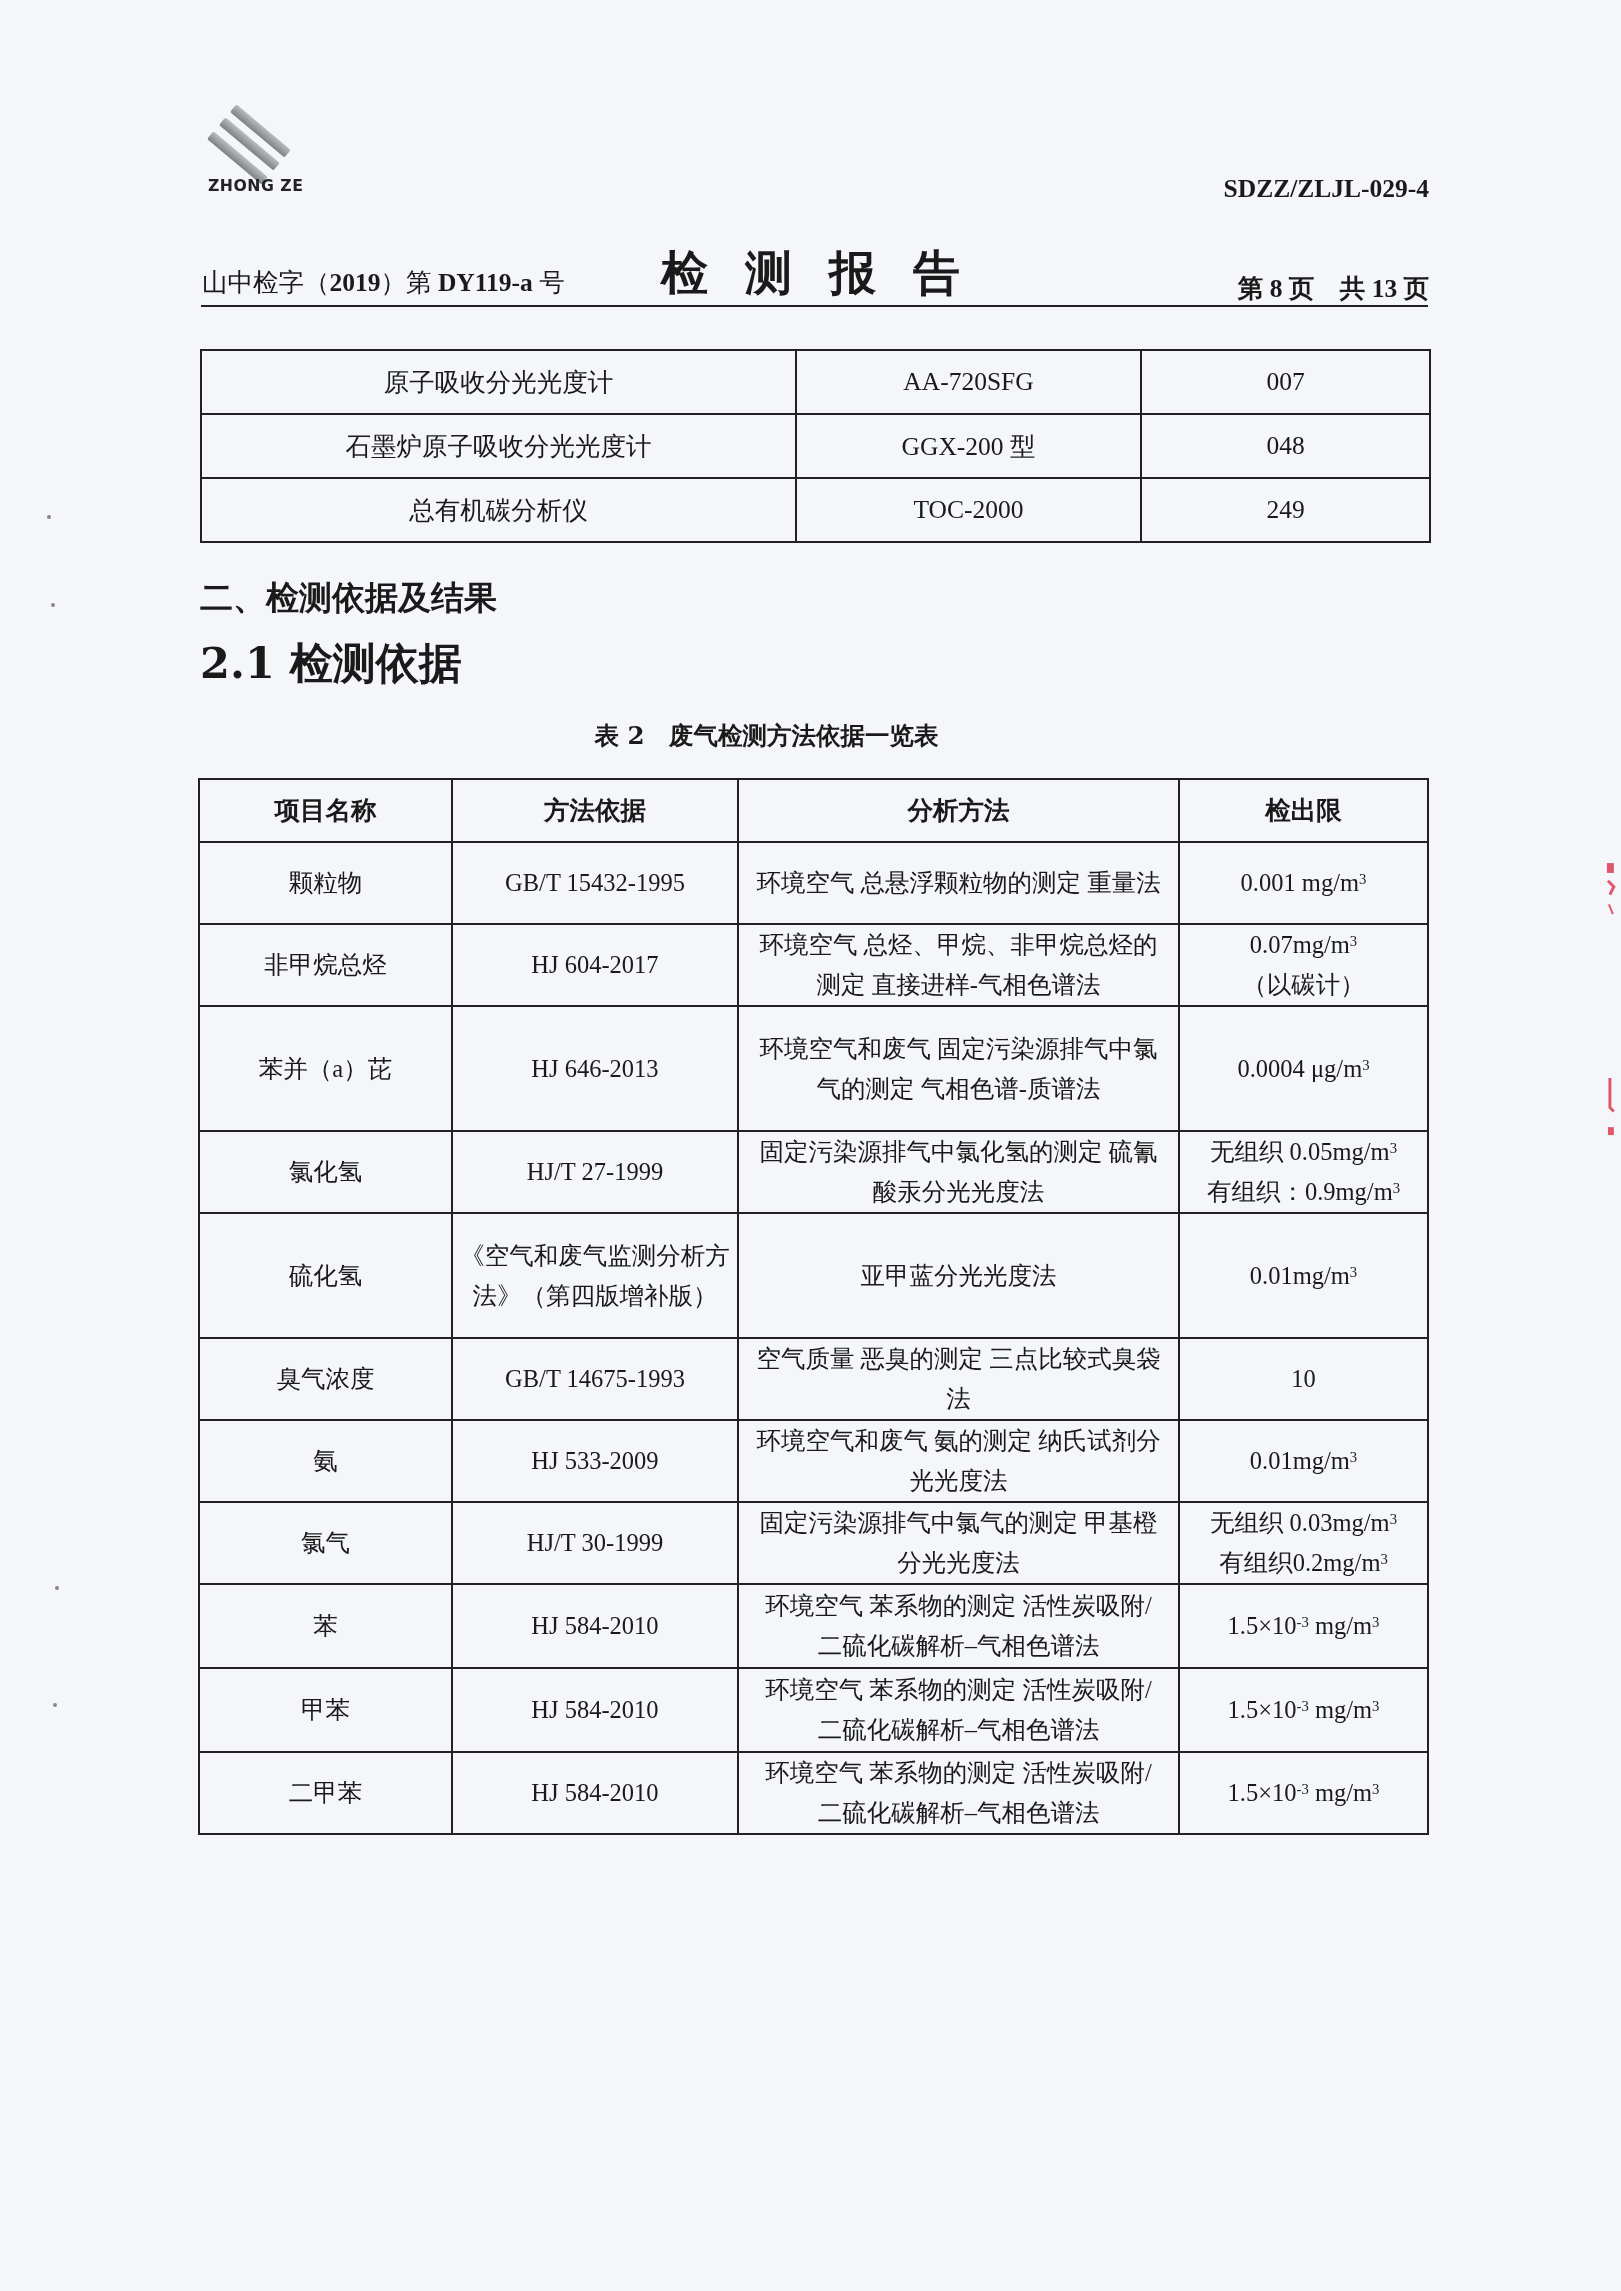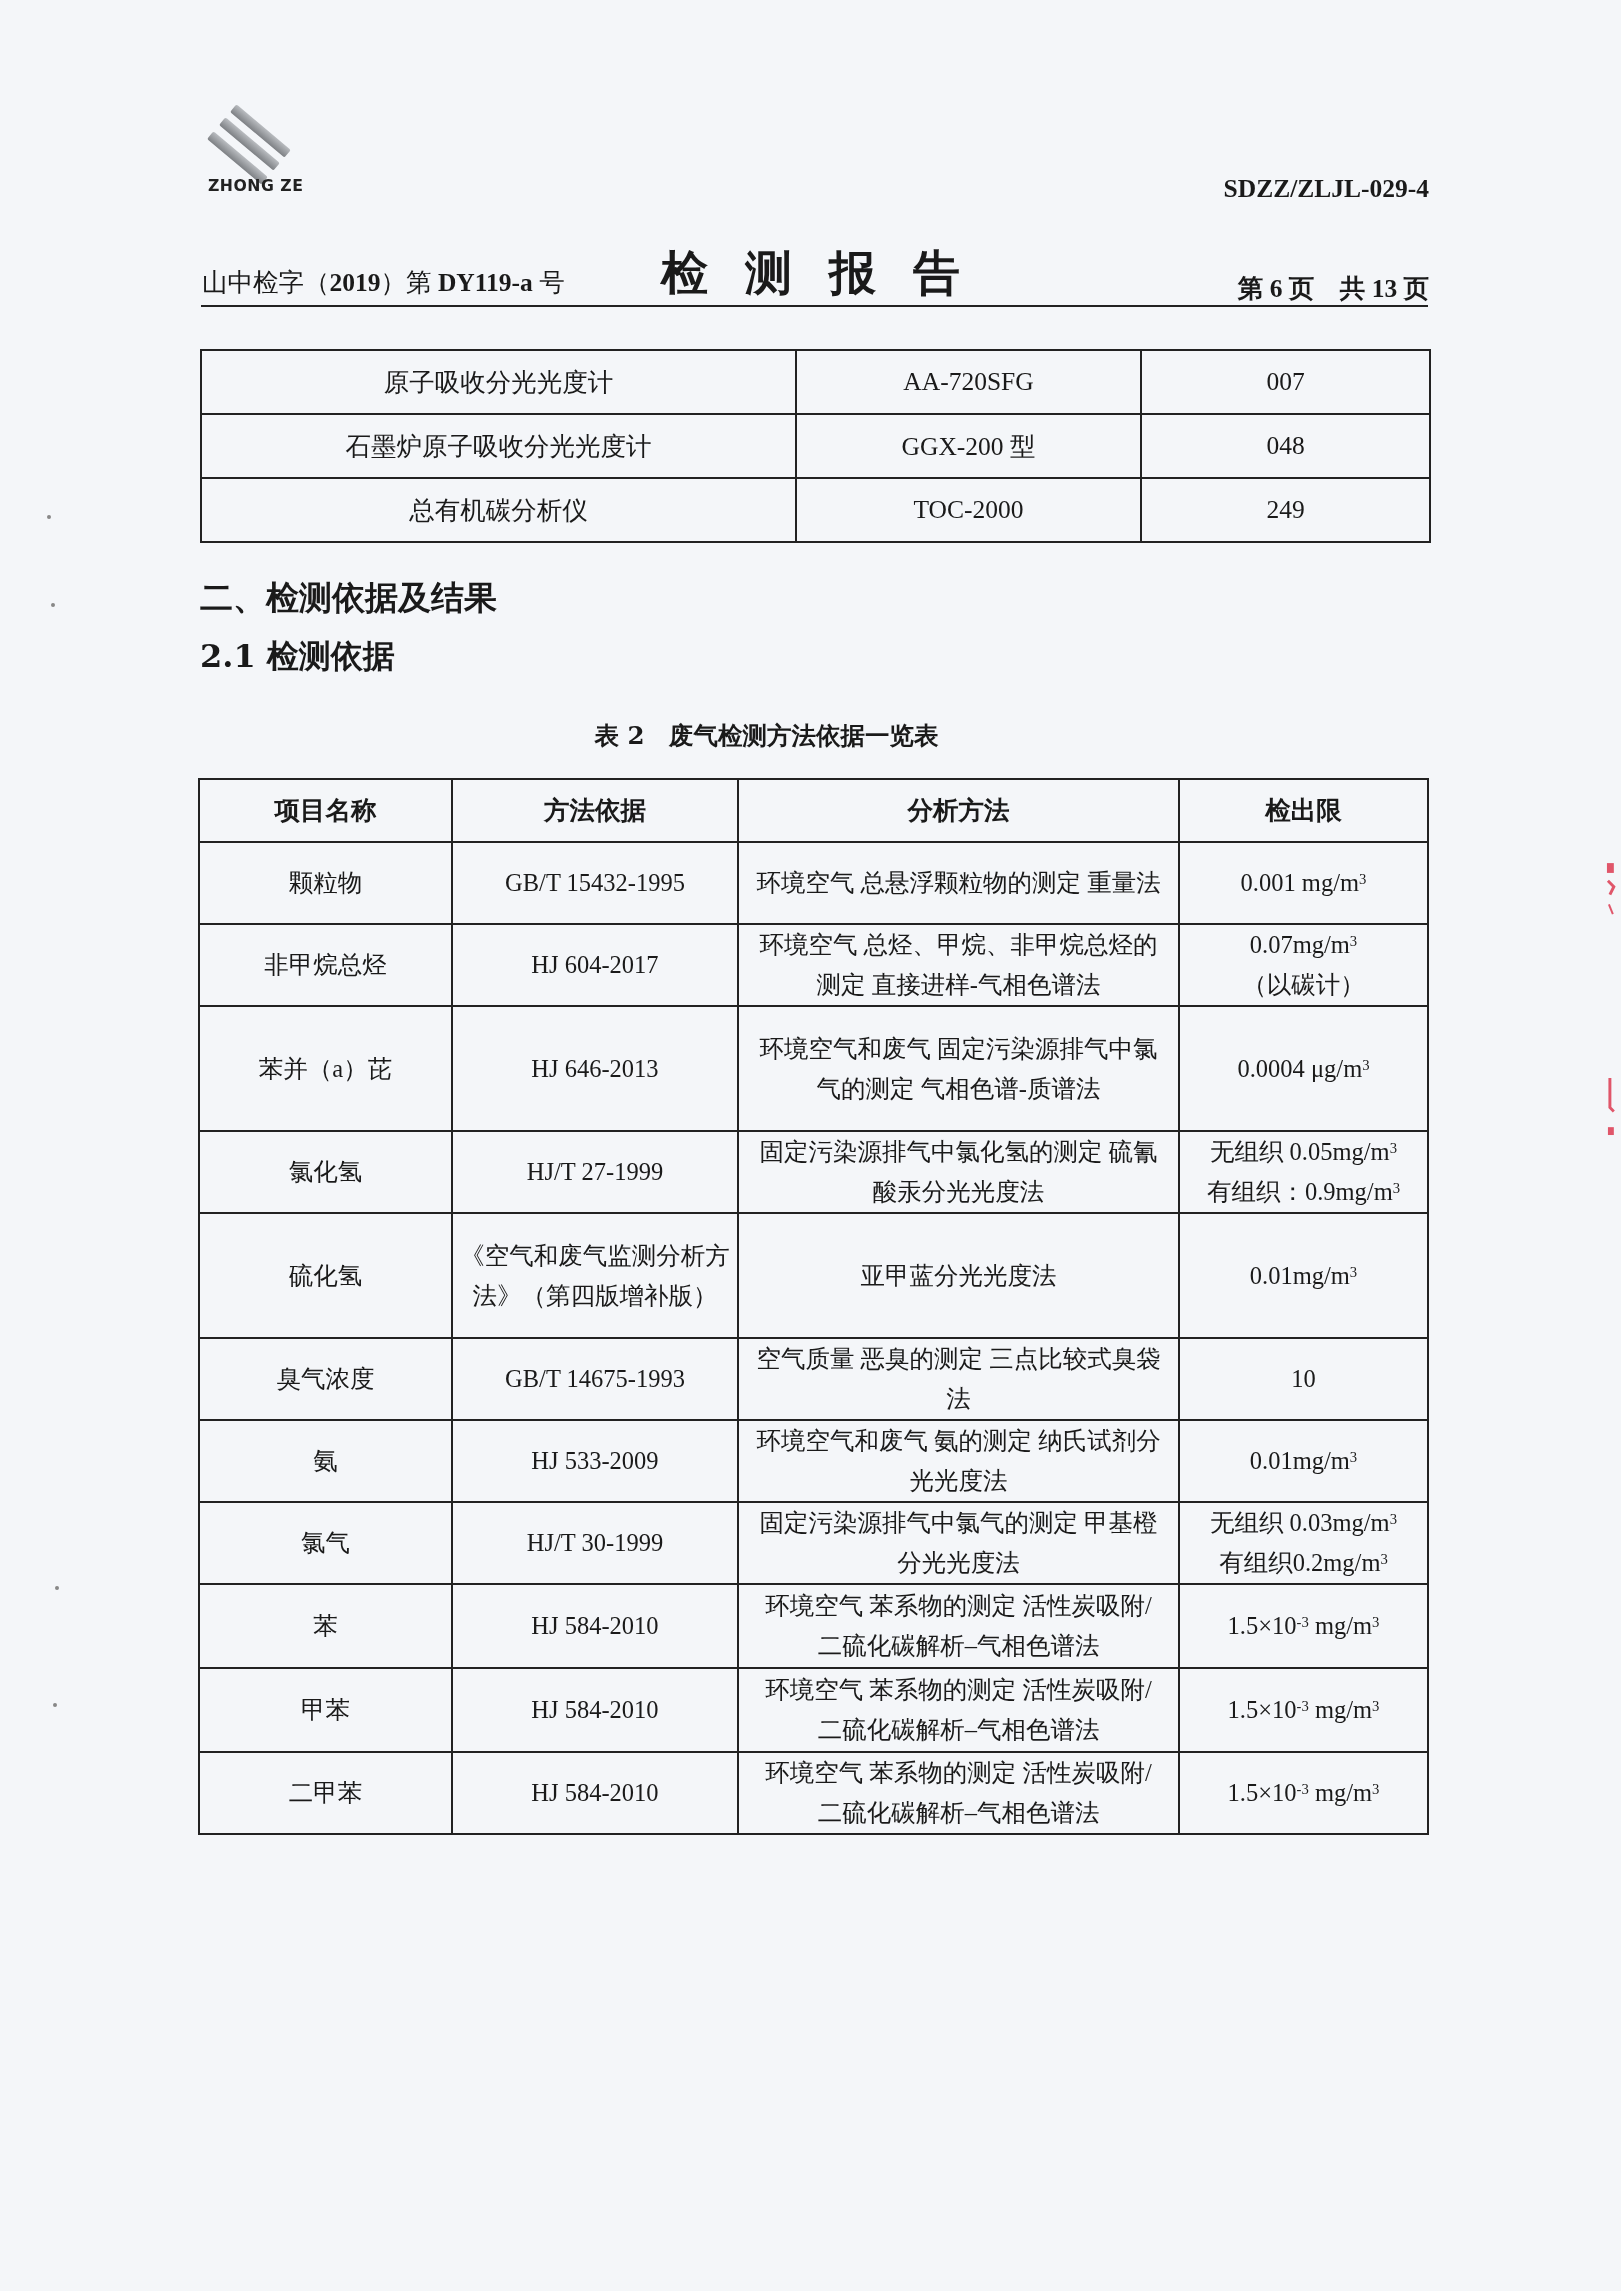--- a/index.html
+++ b/index.html
@@ -20,21 +20,21 @@
   .report-no b { font-weight:bold; }
   .page-info { right:192px; top:271px; font-size:25.5px; font-weight:bold; font-family:"Liberation Serif",serif; }
   .header-rule { left:201px; top:305px; width:1227px; height:2px; background:#222; }
 
   table { border-collapse:collapse; position:absolute; table-layout:fixed; }
   td, th { border:2px solid #222; text-align:center; vertical-align:middle; font-weight:normal; padding:0 3.9px; }
   .t1 { left:200px; top:349px; width:1229px; font-size:25.5px; font-family:"Liberation Serif",serif; }
   .t1 td { height:62px; }
 
   .h1 { left:200px; top:576px; font-size:33px; font-weight:bold; }
-  .h2 { left:200px; top:635px; font-size:32px; font-weight:bold; }
+  .h2 { left:200px; top:635px; font-size:43px; font-weight:bold; }
   .caption { left:0; width:1480px; top:719px; text-align:center; font-size:24.5px; font-weight:bold; padding-left:53px; box-sizing:border-box; }
 
   .t2 { left:198px; top:778px; width:1229px; font-size:24.5px; line-height:40px; font-family:"Liberation Serif",serif; }
   .t2 th { font-weight:bold; height:61px; font-size:25.5px; }
   .t2 td.c3 { padding:0 15.7px; }
   sup { font-size:14.7px; vertical-align:top; position:relative; top:-3.9px; }
 
   .stamp1 { left:1604px; top:863px; width:11.8px; height:69px; }
   .stamp2 { left:1604px; top:1078px; width:11.8px; height:59px; }
   .dot { width:3.9px; height:3.9px; border-radius:50%; background:#888; }
@@ -46,21 +46,21 @@
   <div class="bar" style="left:29px;top:17.6px;"></div>
   <div class="bar" style="left:17.6px;top:31px;"></div>
   <div class="bar" style="left:5.9px;top:45px;"></div>
 </div>
 <div class="abs logo-text">ZHONG ZE</div>
 <div class="abs doc-code">SDZZ/ZLJL-029-4</div>
 <div class="abs title">检测报告</div>
 <div class="abs report-no">
   <span>山中检字（</span><b>2019</b><span>）第 </span><b>DY119-a</b><span> 号</span>
 </div>
-<div class="abs page-info">第 6 页　共 13 页</div>
+<div class="abs page-info">第 8 页　共 13 页</div>
 <div class="abs header-rule"></div>
 
 <table class="t1">
   <colgroup>
       <col style="width:595px">
       <col style="width:345px">
       <col style="width:289px">
     </colgroup>
   <tbody id="t1body">
       <tr>

